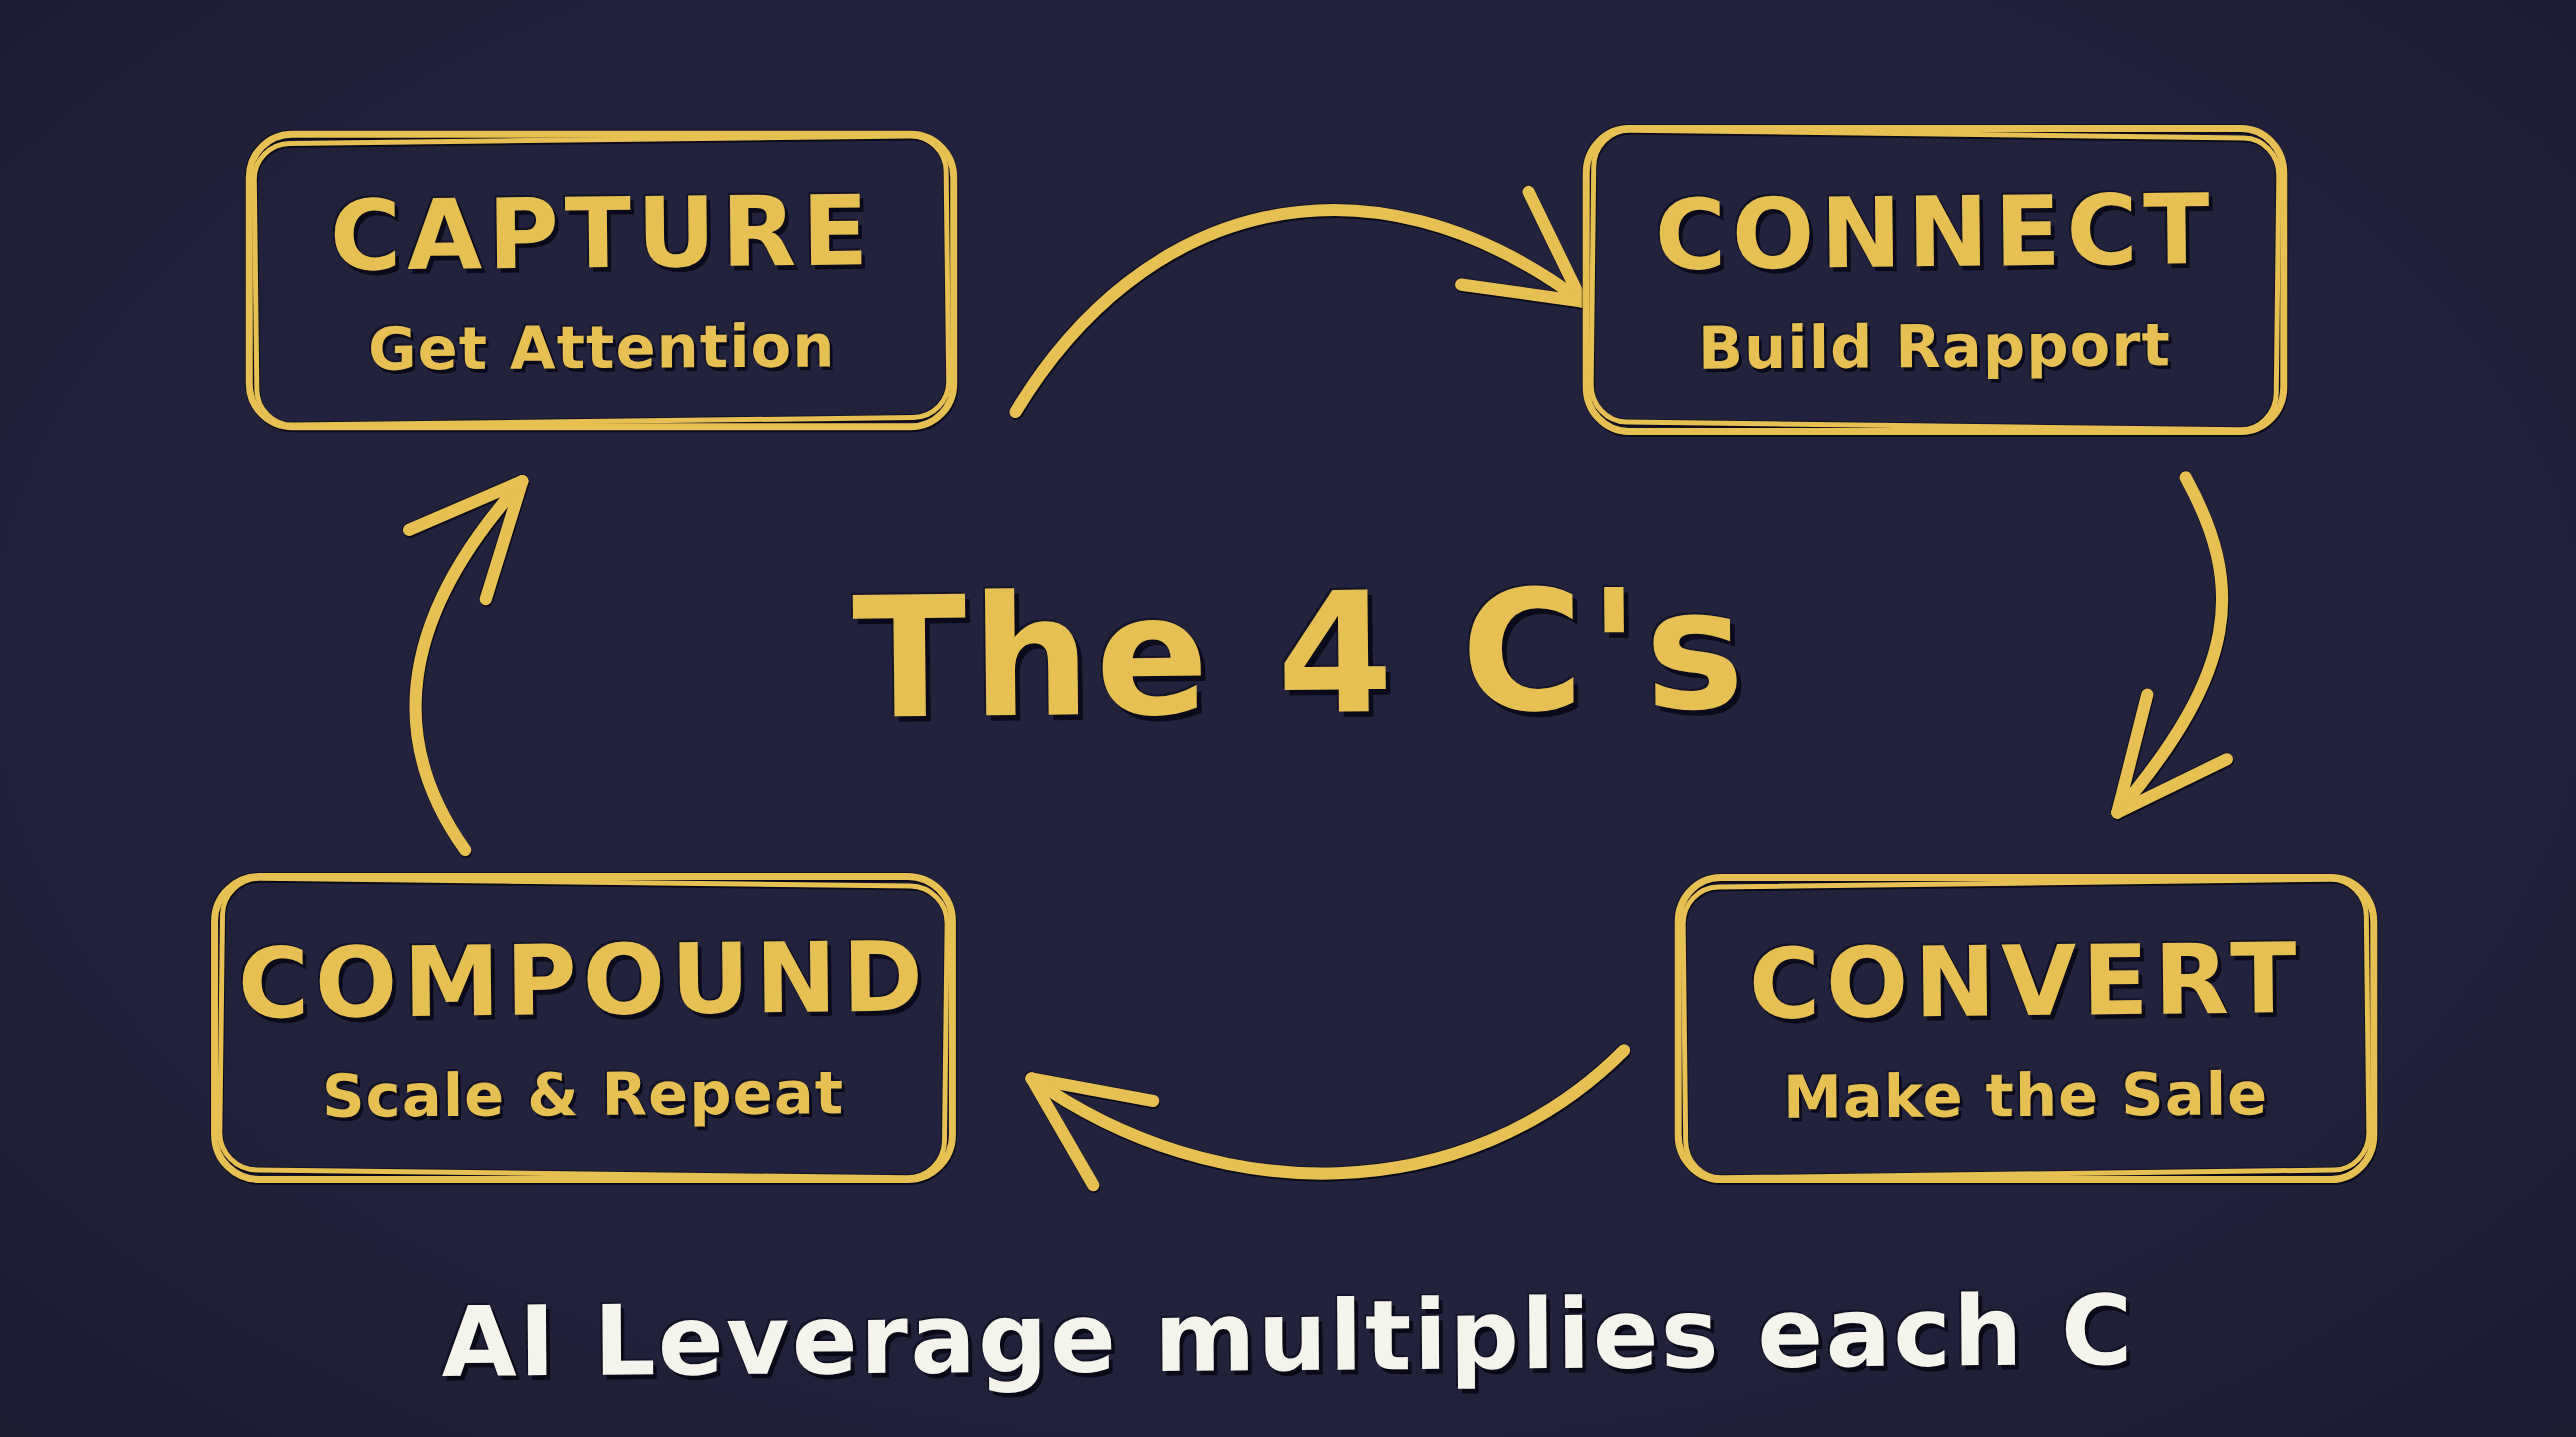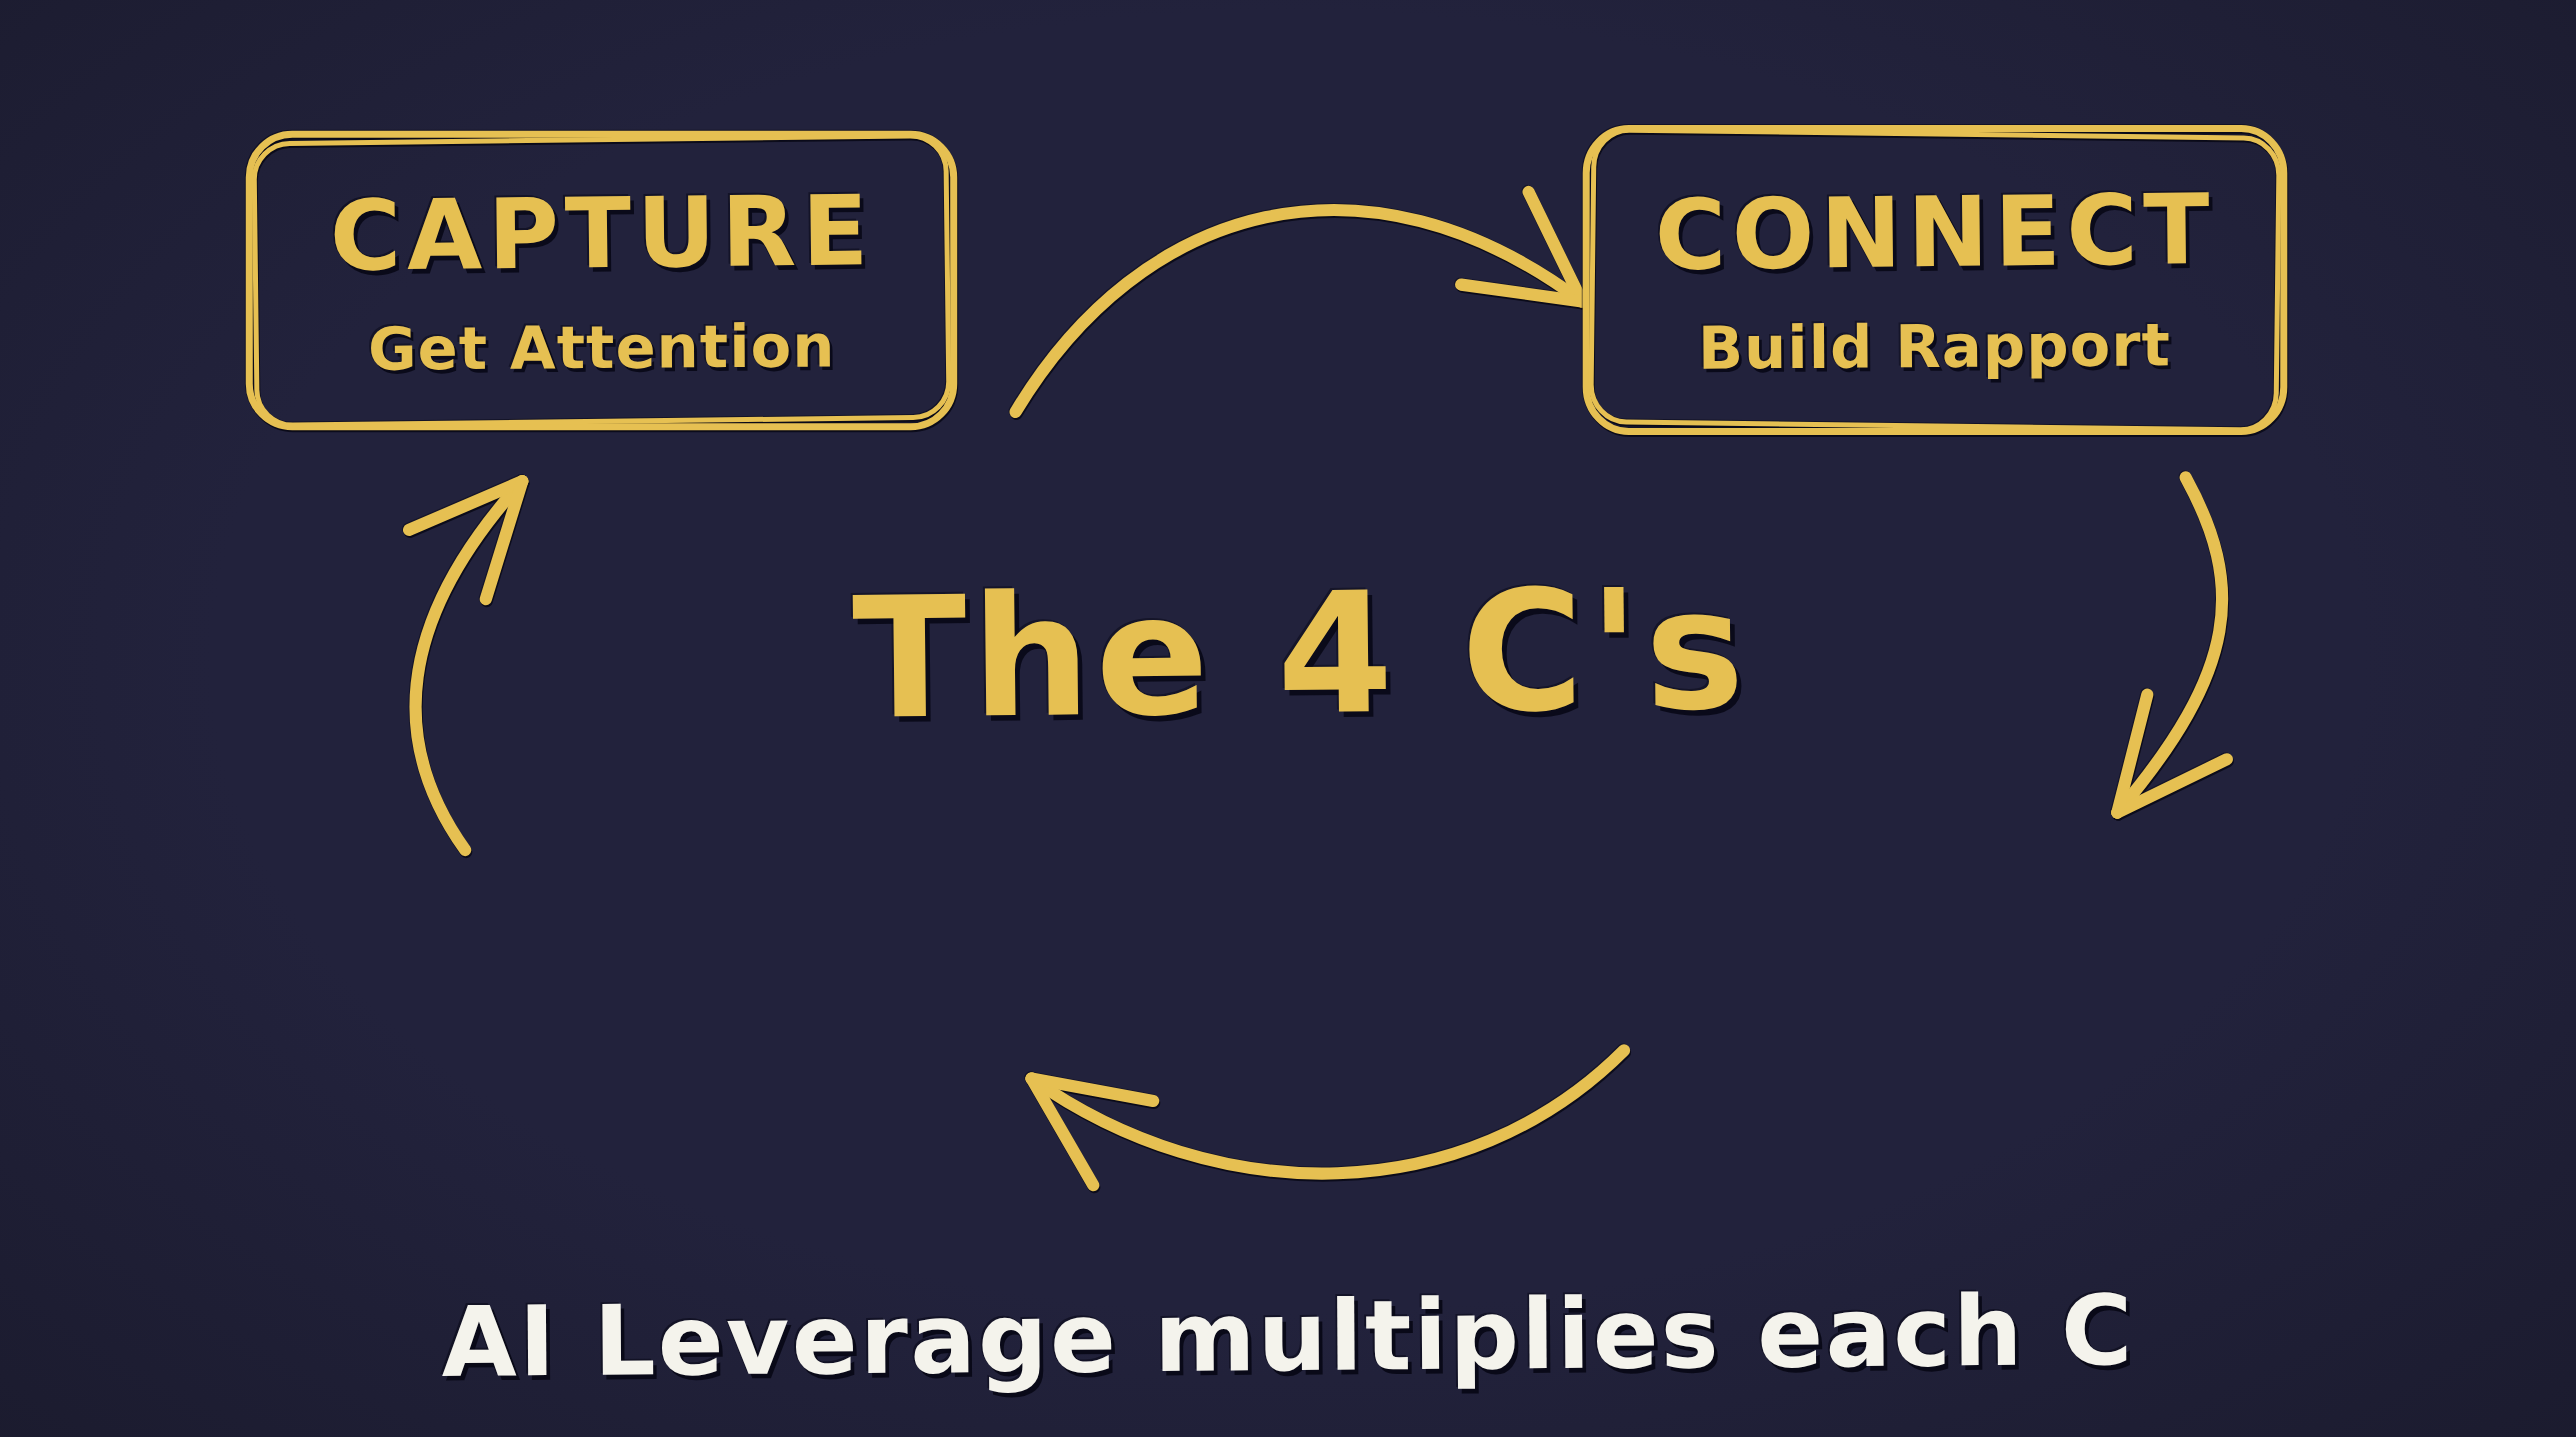--- a/index.html
+++ b/index.html
@@ -154,20 +154,36 @@
 
   <div class="cbox" id="box-connect">
     <svg class="frame" viewBox="0 0 800 340" preserveAspectRatio="none" aria-hidden="true">
       <rect x="7" y="7" width="786" height="326" rx="48" ry="48" stroke-width="7" vector-effect="non-scaling-stroke"></rect>
       <rect x="14" y="13" width="772" height="314" rx="40" ry="40" stroke-width="5" vector-effect="non-scaling-stroke" transform="rotate(0.7 400 170)"></rect>
     </svg>
     <div class="cbox-label">CONNECT</div>
     <div class="cbox-sub">Build Rapport</div>
   </div>
 
+  <div class="cbox" id="box-convert">
+    <svg class="frame" viewBox="0 0 800 340" preserveAspectRatio="none" aria-hidden="true">
+      <rect x="7" y="7" width="786" height="326" rx="48" ry="48" stroke-width="7" vector-effect="non-scaling-stroke"></rect>
+      <rect x="14" y="13" width="772" height="314" rx="40" ry="40" stroke-width="5" vector-effect="non-scaling-stroke" transform="rotate(-0.7 400 170)"></rect>
+    </svg>
+    <div class="cbox-label">CONVERT</div>
+    <div class="cbox-sub">Make the Sale</div>
+  </div>
 
+  <div class="cbox" id="box-compound">
+    <svg class="frame" viewBox="0 0 800 340" preserveAspectRatio="none" aria-hidden="true">
+      <rect x="7" y="7" width="786" height="326" rx="48" ry="48" stroke-width="7" vector-effect="non-scaling-stroke"></rect>
+      <rect x="14" y="13" width="772" height="314" rx="40" ry="40" stroke-width="5" vector-effect="non-scaling-stroke" transform="rotate(0.7 400 170)"></rect>
+    </svg>
+    <div class="cbox-label">COMPOUND</div>
+    <div class="cbox-sub">Scale &amp; Repeat</div>
+  </div>
 
   <div id="title">The 4 C's</div>
 
   <div id="caption">AI Leverage multiplies each C</div>
 
 </div>
 
 
 </body></html>

